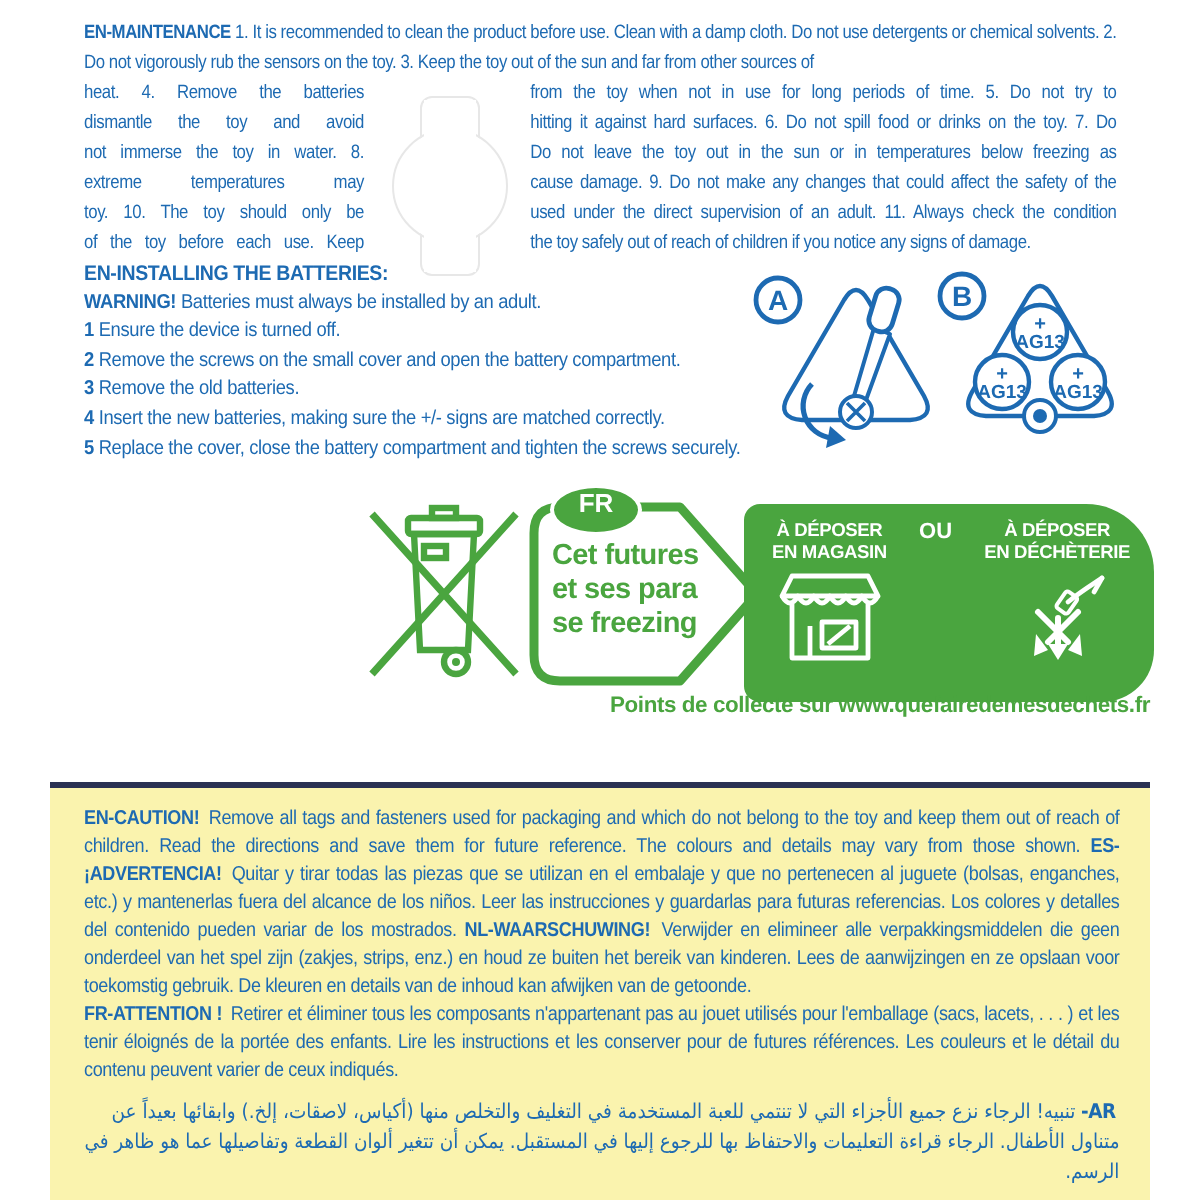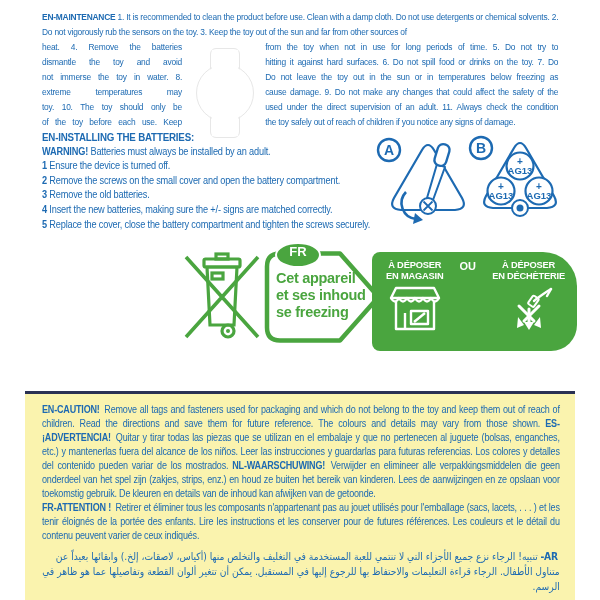--- a/index.html
+++ b/index.html
@@ -179,22 +179,22 @@
         <path d="M3,6 L75,86 M75,6 L3,86"></path>
       </g>
     </svg>
   </div>
 
   <div class="bubble">
     <svg width="118" height="92" viewBox="0 0 118 92">
       <path d="M16,2.5 H76 L114.5,46 L76,89.5 H16 Q3,89.5 3,76.5 V15.5 Q3,2.5 16,2.5 Z" fill="#fff" stroke="#4aa53f" stroke-width="4.5" stroke-linejoin="round"></path>
     </svg>
     <div class="bubble-text">
-      <div>Cet appareil</div>
-      <div>et ses inhoud</div>
+      <div>Cet futures</div>
+      <div>et ses para</div>
       <div>se freezing</div>
     </div>
   </div>
   <div class="frbadge">
       <span>FR</span>
     </div>
 
   <div class="gpanel">
     <div class="opt">
       <div class="opt-title">À DÉPOSER</div>
@@ -226,20 +226,21 @@
         <g fill="#fff">
           <polygon points="26,45 21,37 31,37"></polygon>
           <polygon points="14,43 21,40 15,32"></polygon>
           <polygon points="38,43 31,40 37,32"></polygon>
         </g>
       </svg>
     </div>
   </div>
 
   <div class="collect">
+    <div>Points de collecte sur www.quefairedemesdechets.fr</div>
   </div>
 
   <div class="caution">
     <div class="caution-inner">
       <div>
         <b>EN-CAUTION!</b> <span>Remove all tags and fasteners used for packaging and which do not belong to the toy and keep them out of reach of children. Read the directions and save them for future reference. The colours and details may vary from those shown.</span>
         <b>ES-¡ADVERTENCIA!</b> <span>Quitar y tirar todas las piezas que se utilizan en el embalaje y que no pertenecen al juguete (bolsas, enganches, etc.) y mantenerlas fuera del alcance de los niños. Leer las instrucciones y guardarlas para futuras referencias. Los colores y detalles del contenido pueden variar de los mostrados.</span>
         <b>NL-WAARSCHUWING!</b> <span>Verwijder en elimineer alle verpakkingsmiddelen die geen onderdeel van het spel zijn (zakjes, strips, enz.) en houd ze buiten het bereik van kinderen. Lees de aanwijzingen en ze opslaan voor toekomstig gebruik. De kleuren en details van de inhoud kan afwijken van de getoonde.</span>
       </div>
       <div>

